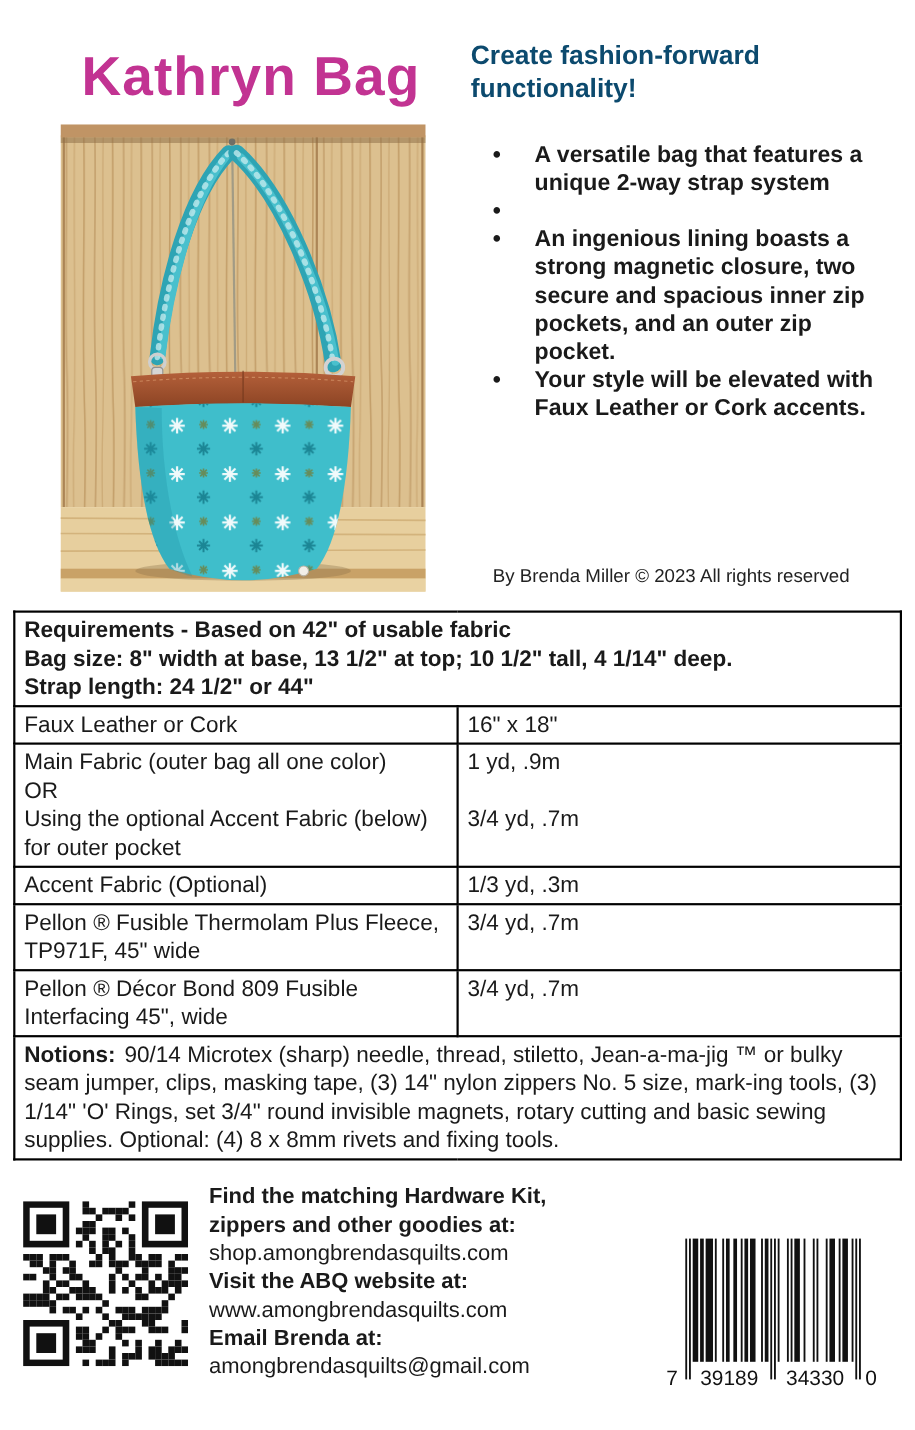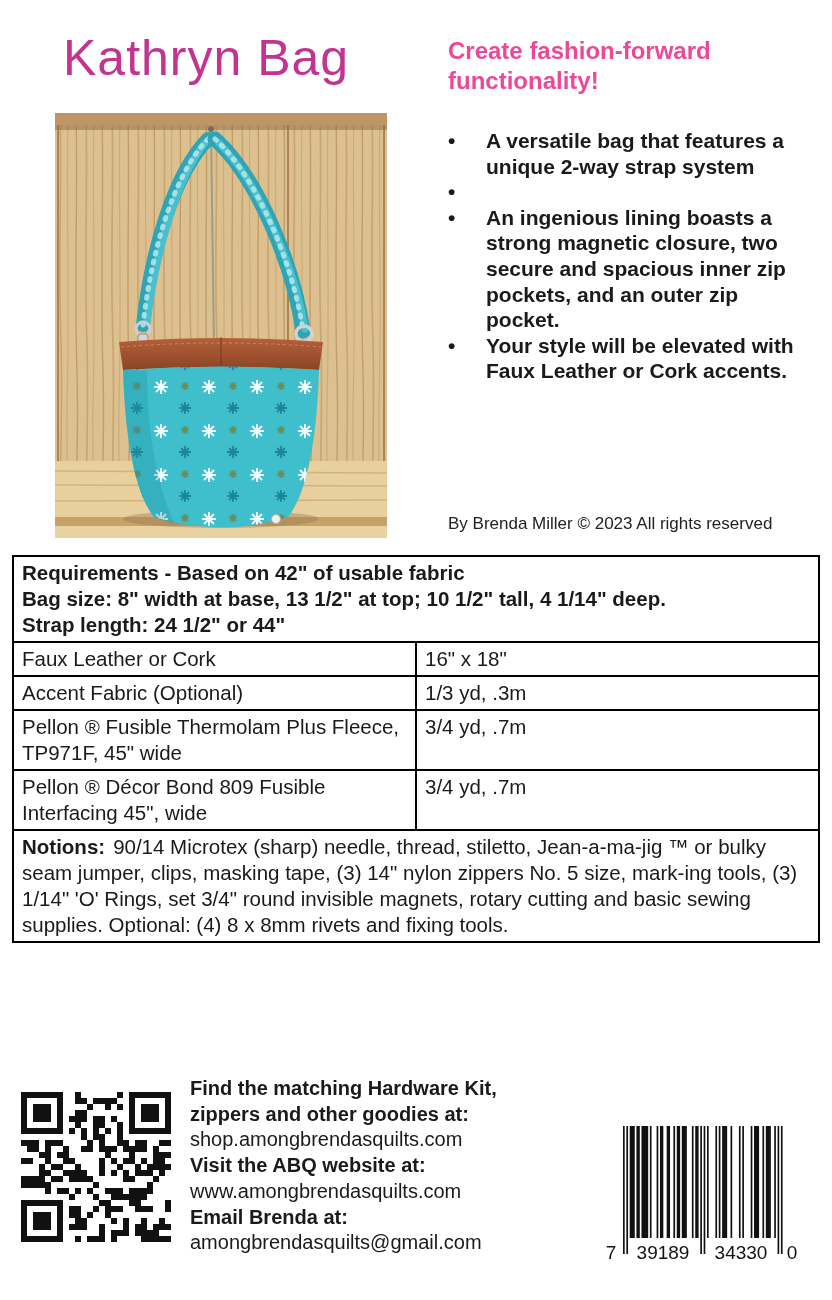--- a/index.html
+++ b/index.html
@@ -1,21 +1,21 @@
 <!DOCTYPE html>
 <html><head>
 <meta charset="utf-8">
 <style>
   html,body{margin:0;padding:0;background:#fff;}
   .page{position:relative;width:832px;height:1300px;background:#ffffff;overflow:hidden;
         font-family:"Liberation Sans",sans-serif;color:#1a1a1a;}
-  .title{position:absolute;left:58px;top:24px;margin:5px;font-size:50px;font-weight:400;
+  .title{position:absolute;left:58px;top:24px;margin:16px;font-size:50px;font-weight:700;
          letter-spacing:1px;color:#c23392;}
-  .tagline{position:absolute;left:448px;top:36px;width:330px;font-size:24px;font-weight:bold;
-           color:#ec4899;line-height:30px;}
+  .tagline{position:absolute;left:428px;top:36px;width:330px;font-size:24px;font-weight:bold;
+           color:#0c4a6e;line-height:30px;}
   .photo{position:absolute;left:55px;top:113px;width:332px;height:425px;}
   .bullets{position:absolute;left:448px;top:128px;width:362px;list-style:none;margin:0;padding:0;}
   .bullets li{display:flex;font-weight:bold;font-size:21px;line-height:25.6px;}
   .bullets .dot{flex:none;width:38px;}
   .byline{position:absolute;left:448px;top:514px;width:360px;font-size:17px;color:#222;}
   table.req{position:absolute;left:12px;top:555px;width:808px;border-collapse:collapse;
             table-layout:fixed;}
   table.req td{border:2px solid #000;font-size:20.5px;line-height:26px;padding:3px 8px;
                vertical-align:top;overflow:hidden;}
   td.hdr{font-weight:bold;font-size:20px;}
@@ -137,20 +137,31 @@
         <tr>
       <td class="hdr" colspan="2">
         <div>Requirements - Based on 42" of usable fabric</div>
         <div>Bag size: 8" width at base, 13 1/2" at top; 10 1/2" tall, 4 1/14" deep.</div>
         <div>Strap length: 24 1/2" or 44"</div>
       </td>
     </tr>
     <tr>
       <td class="c1">Faux Leather or Cork</td>
       <td class="c2">16" x 18"</td>
+    </tr>
+    <tr>
+      <td class="c1">
+        <div>Main Fabric (outer bag all one color)</div>
+        <div>OR</div>
+        <div>Using the optional Accent Fabric (below) for outer pocket</div>
+      </td>
+      <td class="c2">
+        <div>1 yd, .9m</div>
+        <div class="amt2">3/4 yd, .7m</div>
+      </td>
     </tr>
     <tr>
       <td class="c1">Accent Fabric (Optional)</td>
       <td class="c2">1/3 yd, .3m</td>
     </tr>
     <tr>
       <td class="c1">Pellon ® Fusible Thermolam Plus Fleece, TP971F, 45" wide</td>
       <td class="c2">3/4 yd, .7m</td>
     </tr>
     <tr>

